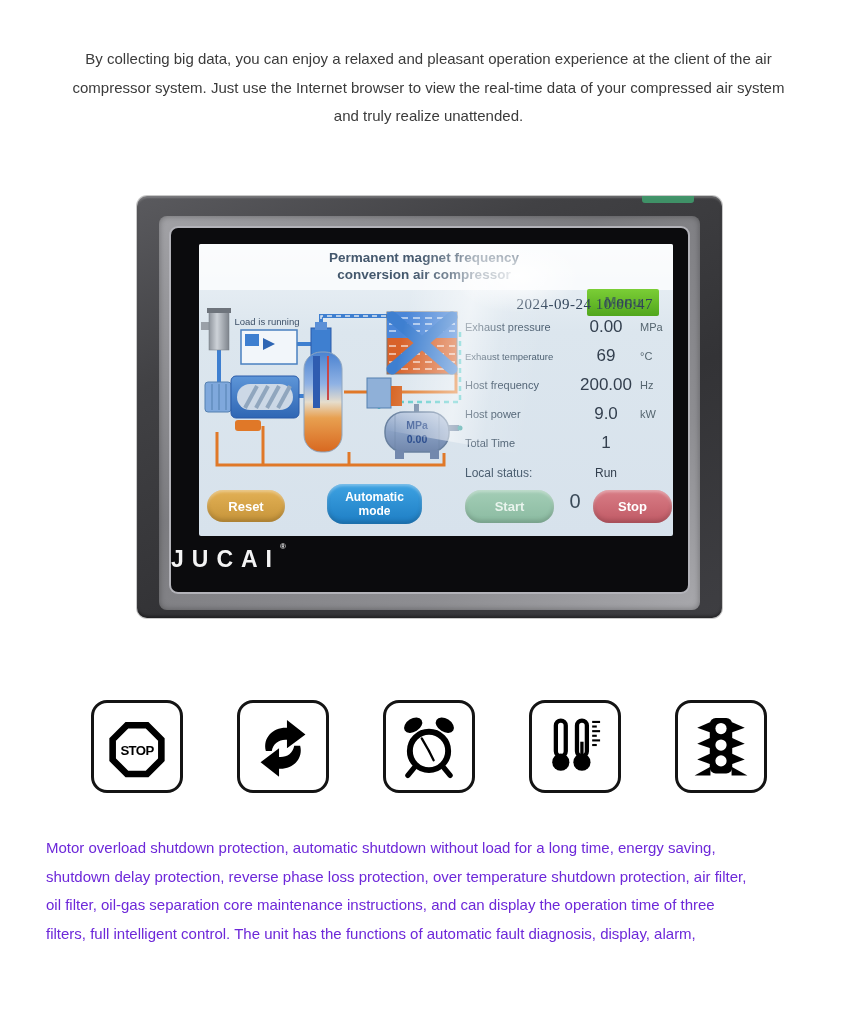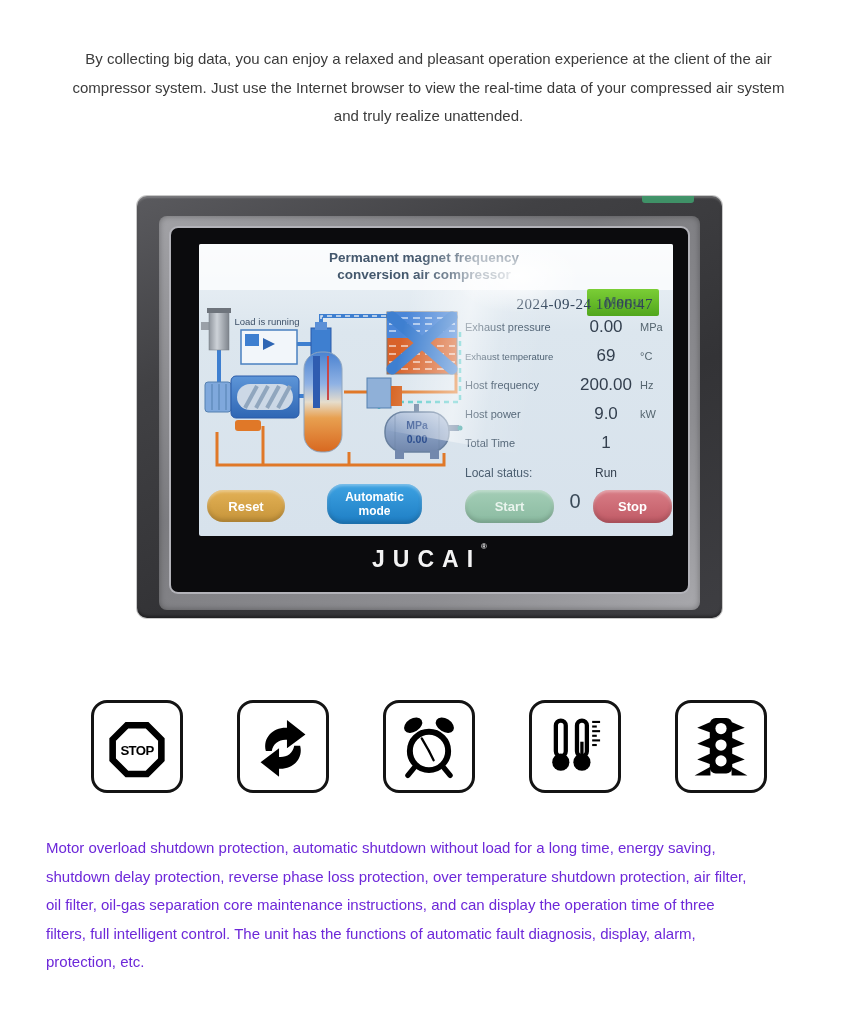--- a/index.html
+++ b/index.html
@@ -27,21 +27,21 @@
     background:#3f9a6b; border-radius:0 0 3px 3px; opacity:.9; }
   .metal-frame {
     position:absolute; left:22px; top:20px; right:22px; bottom:8px; border-radius:8px;
     background:linear-gradient(145deg,#a2a2a6 0%,#7c7c80 40%,#8e8e92 75%,#a8a8ac 100%);
     box-shadow:inset 0 0 6px rgba(0,0,0,.35);
   }
   .bezel {
     position:absolute; left:12px; top:12px; right:12px; bottom:18px; border-radius:7px;
     background:#0b0b0d; box-shadow:0 0 0 2px #b3b3b9;
   }
-  .brand-row { position:absolute; left:0; right:0; top:314px; text-align:center;
+  .brand-row { position:absolute; left:0; right:0; top:314px; text-align:left;
     color:#f4f4f4; font-weight:900; font-size:23px; letter-spacing:8px; }
   .brand-row sup { font-size:8px; letter-spacing:0; vertical-align:18px; }
 
   
   .lcd {
     position:absolute; left:28px; top:16px; width:474px; height:292px;
     background:linear-gradient(180deg,#eef3f7 0%,#dce6ee 30%,#d7e2ec 100%);
     overflow:hidden; border-radius:2px;
   }
   .lcd-header { position:absolute; left:0; top:0; right:0; height:46px;
@@ -352,16 +352,15 @@
         <circle cx="50" cy="71" r="8.5" fill="#ffffff"></circle>
       </svg>
     </div>
   </div>
 
   <div class="outro">
     <div>Motor overload shutdown protection, automatic shutdown without load for a long time, energy saving,</div>
     <div>shutdown delay protection, reverse phase loss protection, over temperature shutdown protection, air filter,</div>
     <div>oil filter, oil-gas separation core maintenance instructions, and can display the operation time of three</div>
     <div>filters, full intelligent control. The unit has the functions of automatic fault diagnosis, display, alarm,</div>
-    <div>protection, etc.</div>
   </div>
 
 </div>
 
 </body></html>

